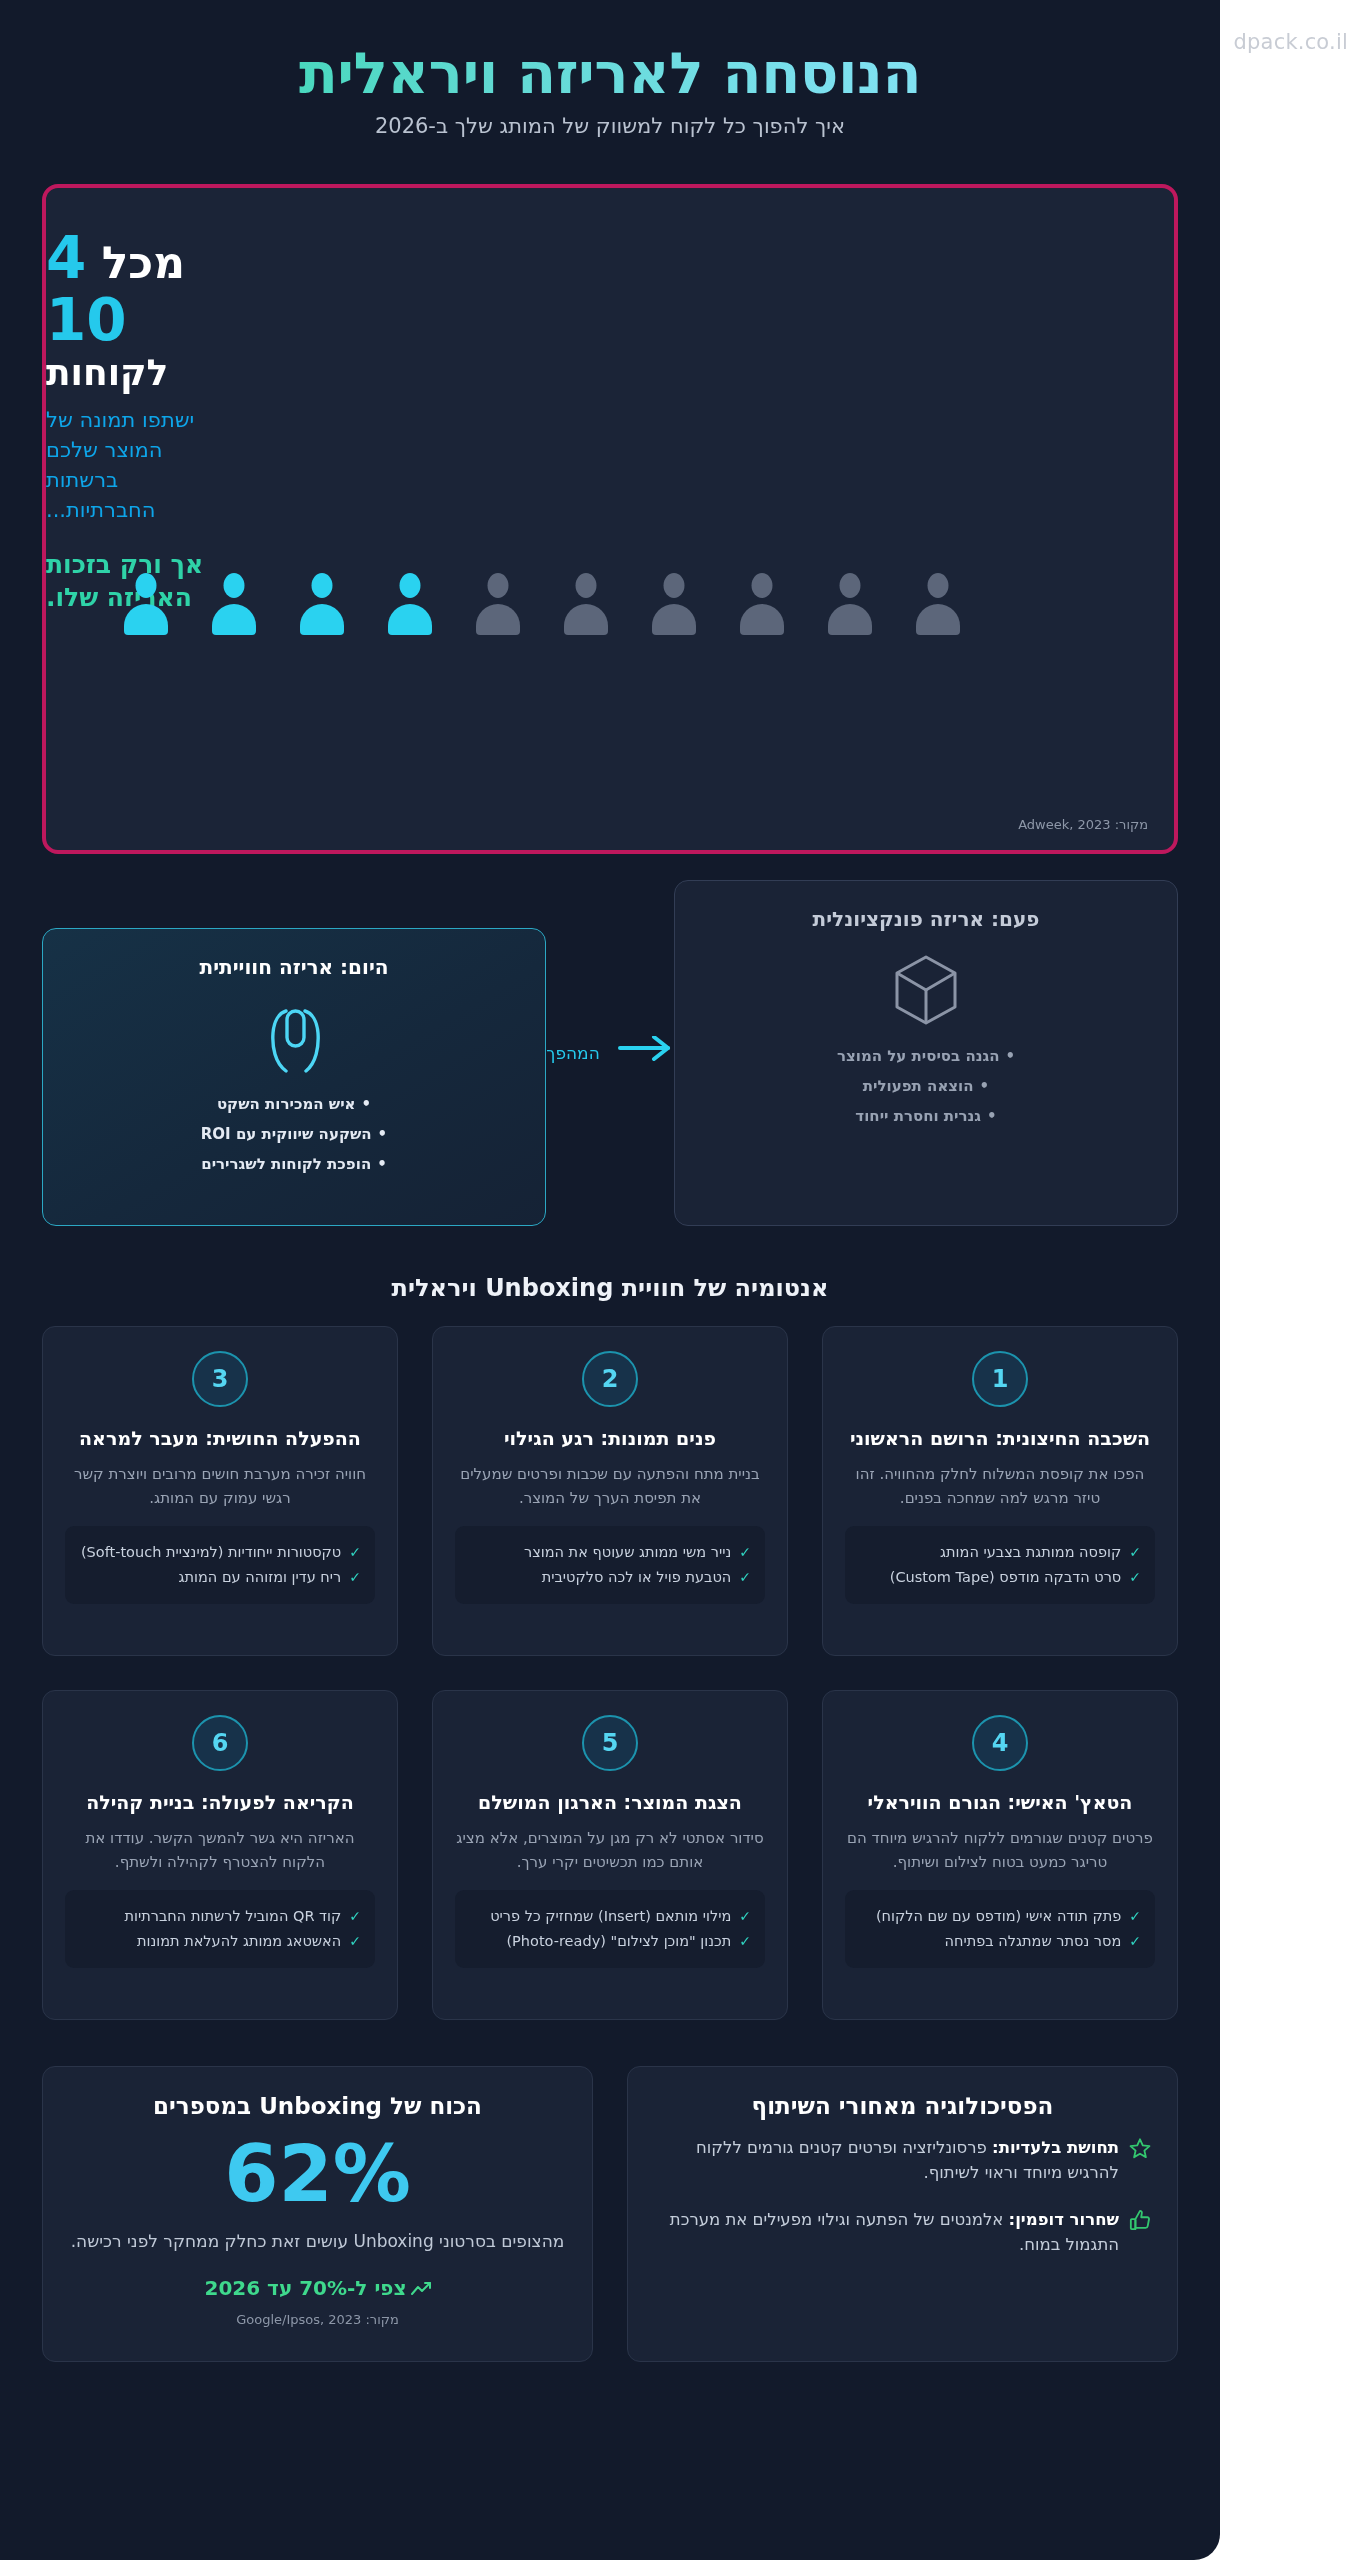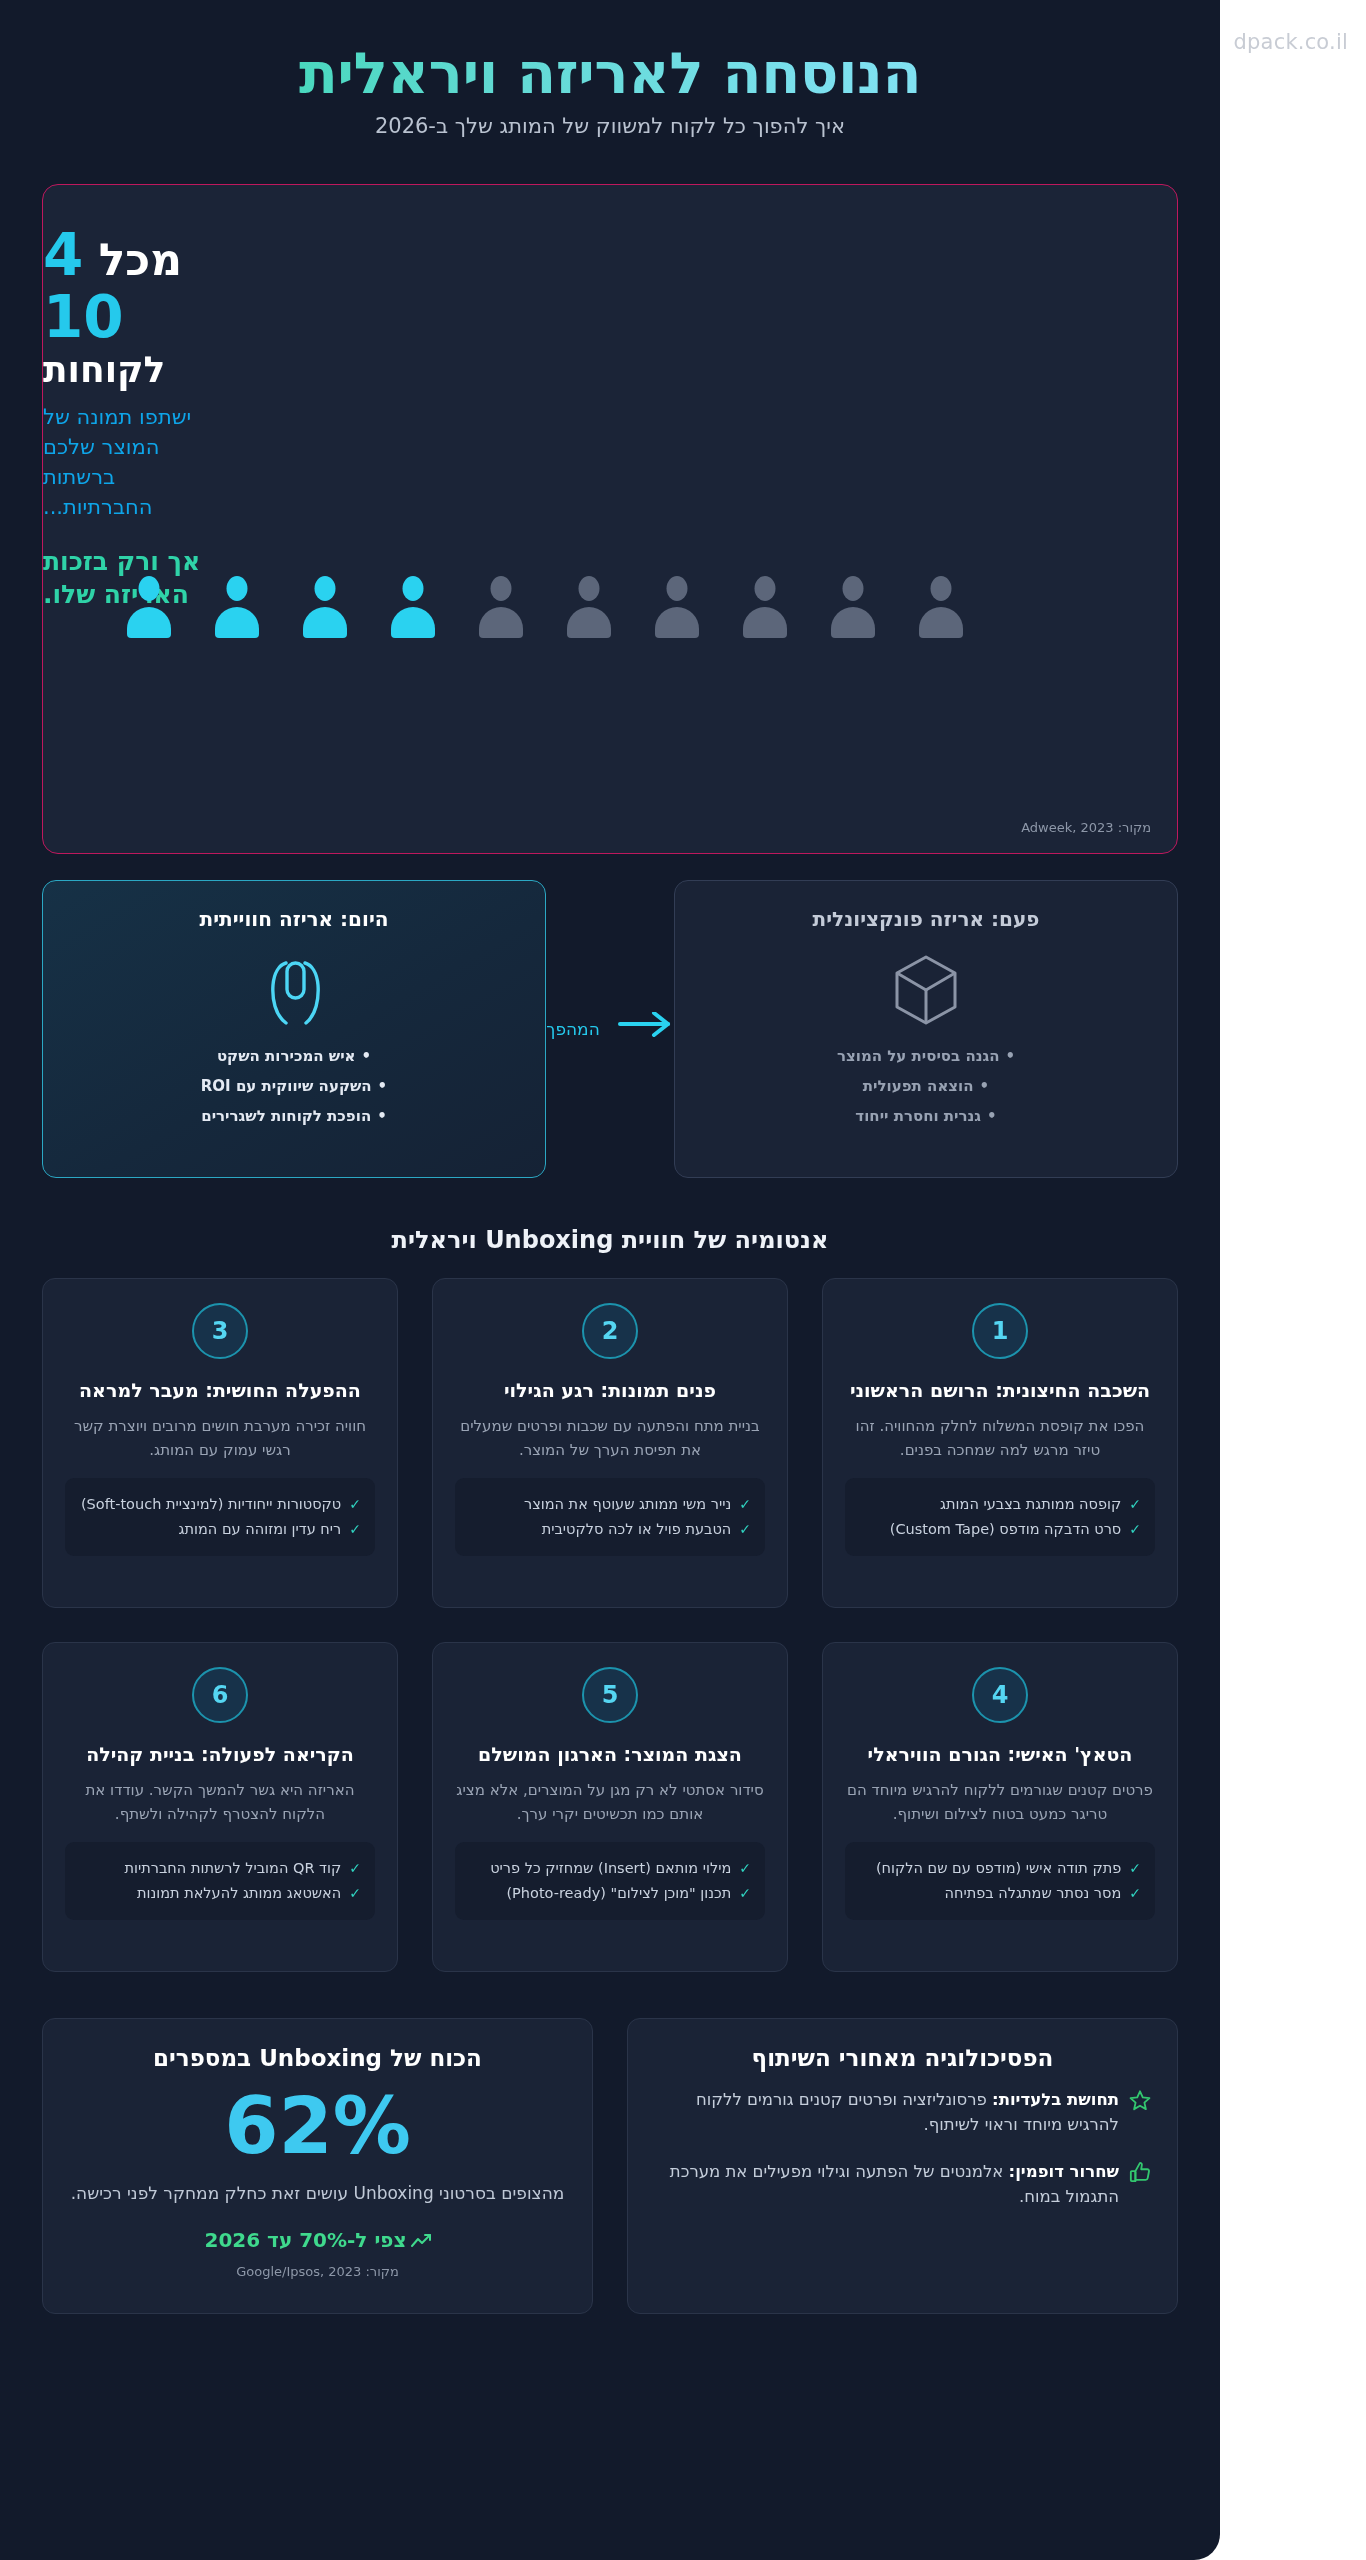--- a/index.html
+++ b/index.html
@@ -56,21 +56,21 @@
     font-size: 21px;
     color: #b9c2d0;
     font-weight: 400;
   }
 
   
   .hero-panel {
     margin: 24px 42px 0 42px;
     background: #1b2troubles;
     background: #1b2437;
-    border: 1px solid #be185d;
+    border: 4px solid #be185d;
     border-radius: 16px;
     position: relative;
     min-height: 670px;
     overflow: hidden;
   }
   .hero-inner {
     display: flex;
     flex-direction: row-reverse;
     align-items: flex-start;
     height: 100%;
@@ -183,20 +183,21 @@
     text-align: center;
     min-height: 298px;
   }
   .card-old {
     background: #1a2336;
     border: 1px solid #323d55;
   }
   .card-new {
     background: linear-gradient(150deg, #163146 0%, #15283c 55%, #152235 100%);
     border: 1.5px solid #2ba8c4;
+    margin-top: 48px;
   }
   .compare-title {
     font-size: 20px;
     font-weight: bold;
     margin-bottom: 18px;
   }
   .card-new .compare-title { color: #ffffff; }
   .card-old .compare-title { color: #c4cbd8; }
   .compare-icon {
     height: 82px;

